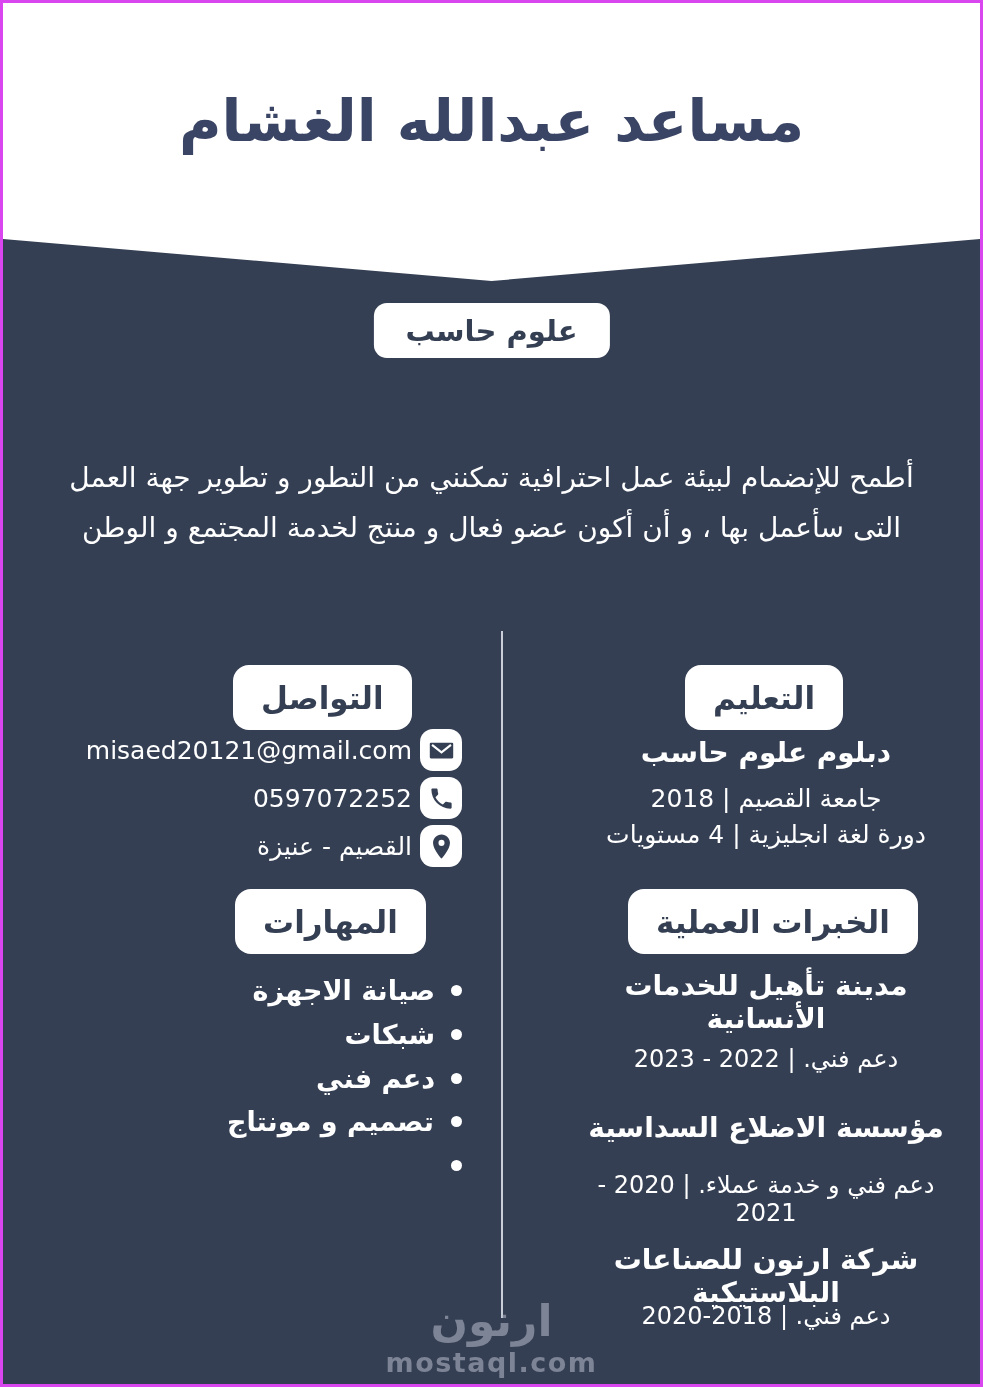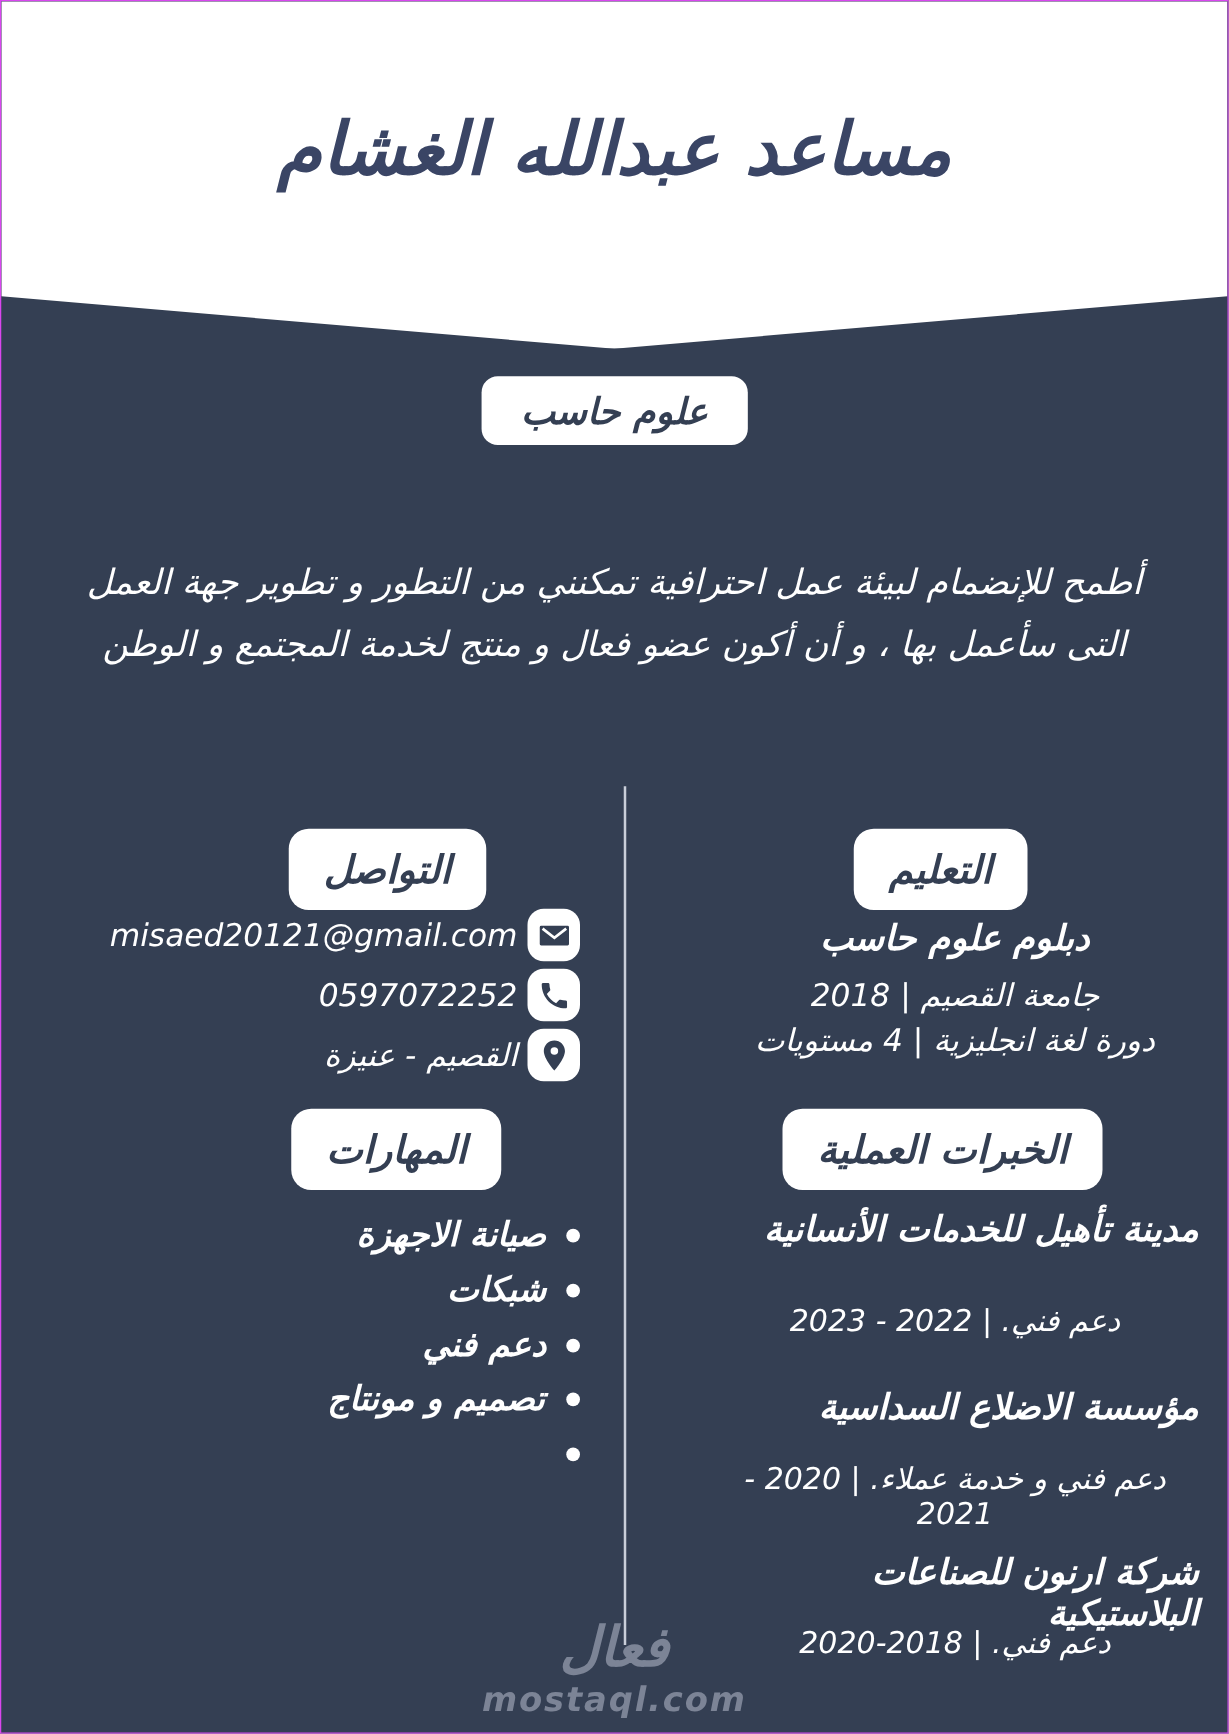--- a/index.html
+++ b/index.html
@@ -1,21 +1,20 @@
 <!DOCTYPE html>
 <html lang="ar" dir="rtl" style="--navy: #343F53; --name_text: #3A4565; --white: #FFFFFF; --divider: #C9CED9; --watermark: #7C8496;"><head>
 <meta charset="utf-8">
 <style>
   html,body{margin:0;padding:0;background:#e8e8e8;}
   .page{
     position:relative;width:983px;height:1387px;margin:0 auto;
     background:var(--navy,#343F53);
-    border:1px solid #d946ef;box-sizing:border-box;overflow:hidden;
+    border:3px solid #d946ef;box-sizing:border-box;overflow:hidden;
     font-family:"DejaVu Sans","Liberation Sans",sans-serif;
-    font-style:italic;
   }
   
   .header{
     position:absolute;top:0;left:0;width:100%;height:278px;background:var(--white,#fff);
     clip-path:polygon(0 0,100% 0,100% 236px,50% 278px,0 236px);
   }
   .name{
     position:absolute;top:84px;left:0;width:100%;margin:0;text-align:center;
     font-size:58px;font-weight:700;color:var(--name_text,#3A4565);letter-spacing:.5px;
   }
@@ -25,42 +24,42 @@
     font-weight:700;border-radius:16px;display:flex;align-items:center;justify-content:center;
     white-space:nowrap;
   }
   .badge-field{top:300px;left:50%;transform:translateX(-50%);height:55px;padding:0 32px;font-size:29px;border-radius:13px;}
   .h-badge{height:55px;padding:5px 28px;font-size:31px;}
   .contact-badge{top:662px;left:230px;}
   .skills-badge{top:886px;left:232px;}
   .edu-badge{top:662px;left:682px;}
   .exp-badge{top:886px;left:625px;}
   .objective{
-    position:absolute;top:436px;left:35px;right:35px;margin:4px;text-align:center;
+    position:absolute;top:436px;left:35px;right:35px;margin:14px;text-align:center;
     color:var(--white,#fff);font-size:28px;line-height:1.8;font-weight:500;
   }
   .divider{position:absolute;left:498px;top:628px;width:2px;height:687px;background:var(--divider,#C9CED9);}
   
   .contact-row{position:absolute;right:518px;height:42px;display:flex;align-items:center;gap:8px;color:var(--white,#fff);}
   .row-email{top:726px;}
   .row-phone{top:774px;}
   .row-location{top:822px;}
   .icon-box{width:42px;height:42px;background:var(--white,#fff);border-radius:13px;display:flex;align-items:center;justify-content:center;flex:0 0 auto;}
   .contact-text{font-size:25px;white-space:nowrap;}
   
   .skill-row{position:absolute;right:518px;height:40px;display:flex;align-items:center;gap:16px;color:var(--white,#fff);}
   .skill-dot{width:11px;height:11px;border-radius:50%;background:var(--white,#fff);flex:0 0 auto;}
   .skill-label{font-size:27px;font-weight:700;white-space:nowrap;}
   .sk-0{top:967px;} .sk-1{top:1011px;} .sk-2{top:1055px;} .sk-3{top:1098px;gap:17px;} .sk-4{top:1142px;}
   
   .rc-text{position:absolute;left:568px;width:390px;text-align:center;color:var(--white,#fff);margin:0;}
   .edu-degree{top:733px;font-size:28px;font-weight:700;}
   .edu-school{top:781px;font-size:25px;}
   .edu-course{top:817px;font-size:25px;}
-  .job-title{font-size:28px;font-weight:700;text-align:right;}
+  .job-title{font-size:28px;font-weight:700;}
   .job-meta{font-size:24px;}
   .j0t{top:966px;} .j0m{top:1042px;}
   .j1t{top:1108px;} .j1m{top:1168px;}
   .j2t{top:1240px;} .j2m{top:1299px;}
   
   .watermark{position:absolute;top:1294px;left:0;width:100%;text-align:center;color:var(--watermark,#7C8496);}
   .wm-logo{font-size:44px;font-weight:700;line-height:1.1;}
   .wm-site{font-size:27px;font-weight:700;letter-spacing:1.5px;margin-top:2px;direction:ltr;}
 </style>
 </head>
@@ -140,17 +139,17 @@
 
   <div class="badge h-badge exp-badge">الخبرات العملية</div>
   <p class="rc-text job-title j0t">مدينة تأهيل للخدمات الأنسانية</p>
   <p class="rc-text job-meta j0m">دعم فني. |  2022 - 2023</p>
   <p class="rc-text job-title j1t">مؤسسة الاضلاع السداسية</p>
   <p class="rc-text job-meta j1m">دعم فني و خدمة عملاء. | 2020 - 2021</p>
   <p class="rc-text job-title j2t">شركة ارنون للصناعات البلاستيكية</p>
   <p class="rc-text job-meta j2m">دعم فني. | 2018-2020</p>
 
   <div class="watermark">
-    <div class="wm-logo">فعال</div>
+    <div class="wm-logo">ارنون</div>
     <div class="wm-site">mostaql.com</div>
   </div>
 
 </div>
 
 </body></html>

